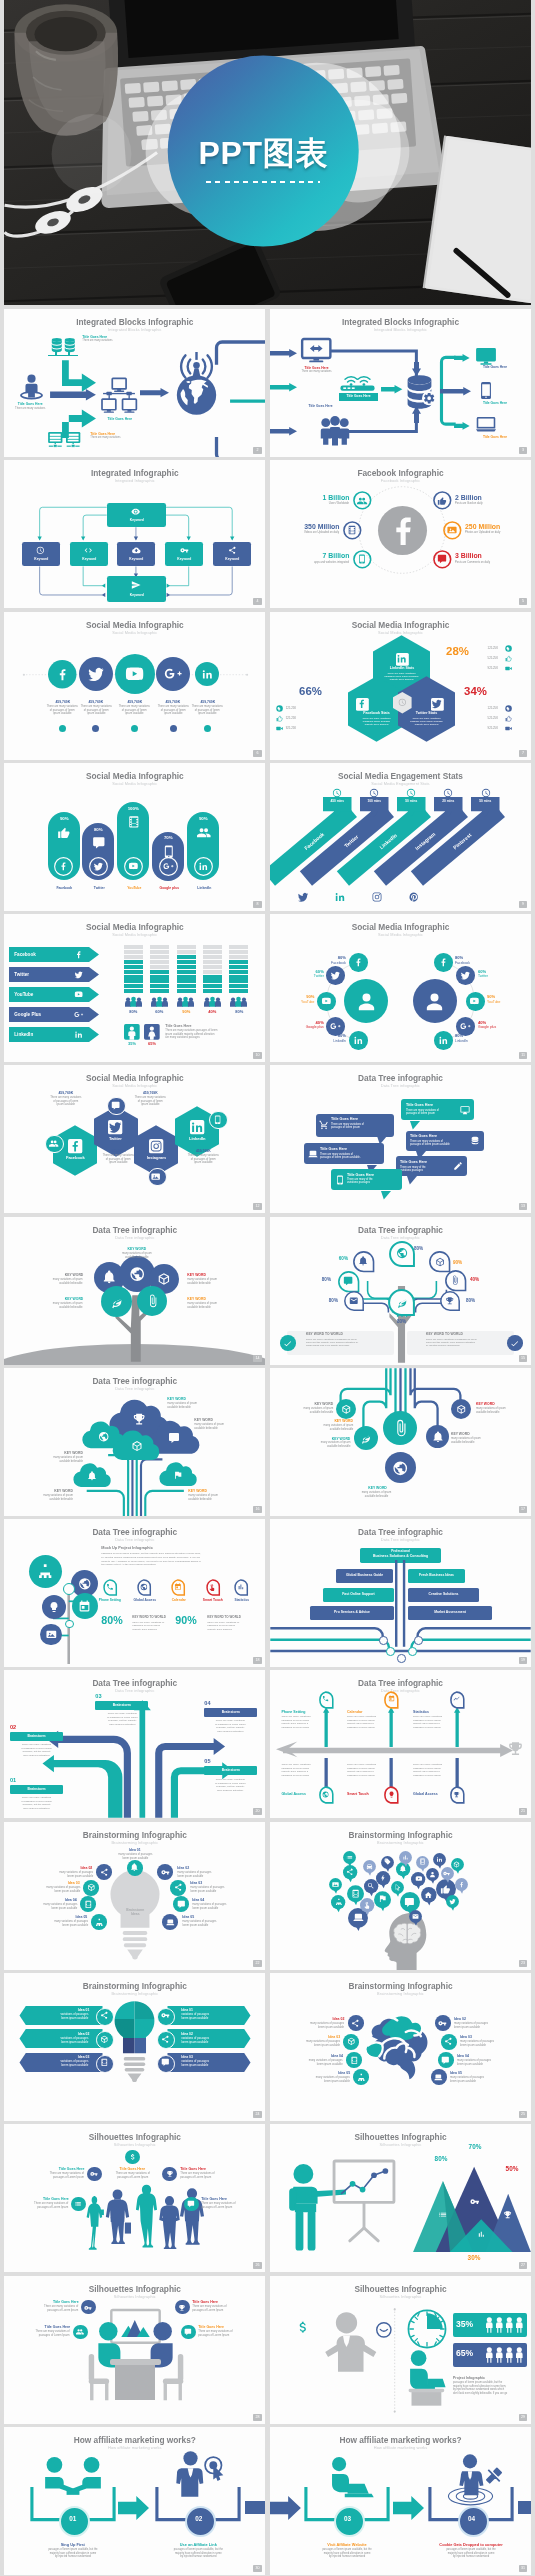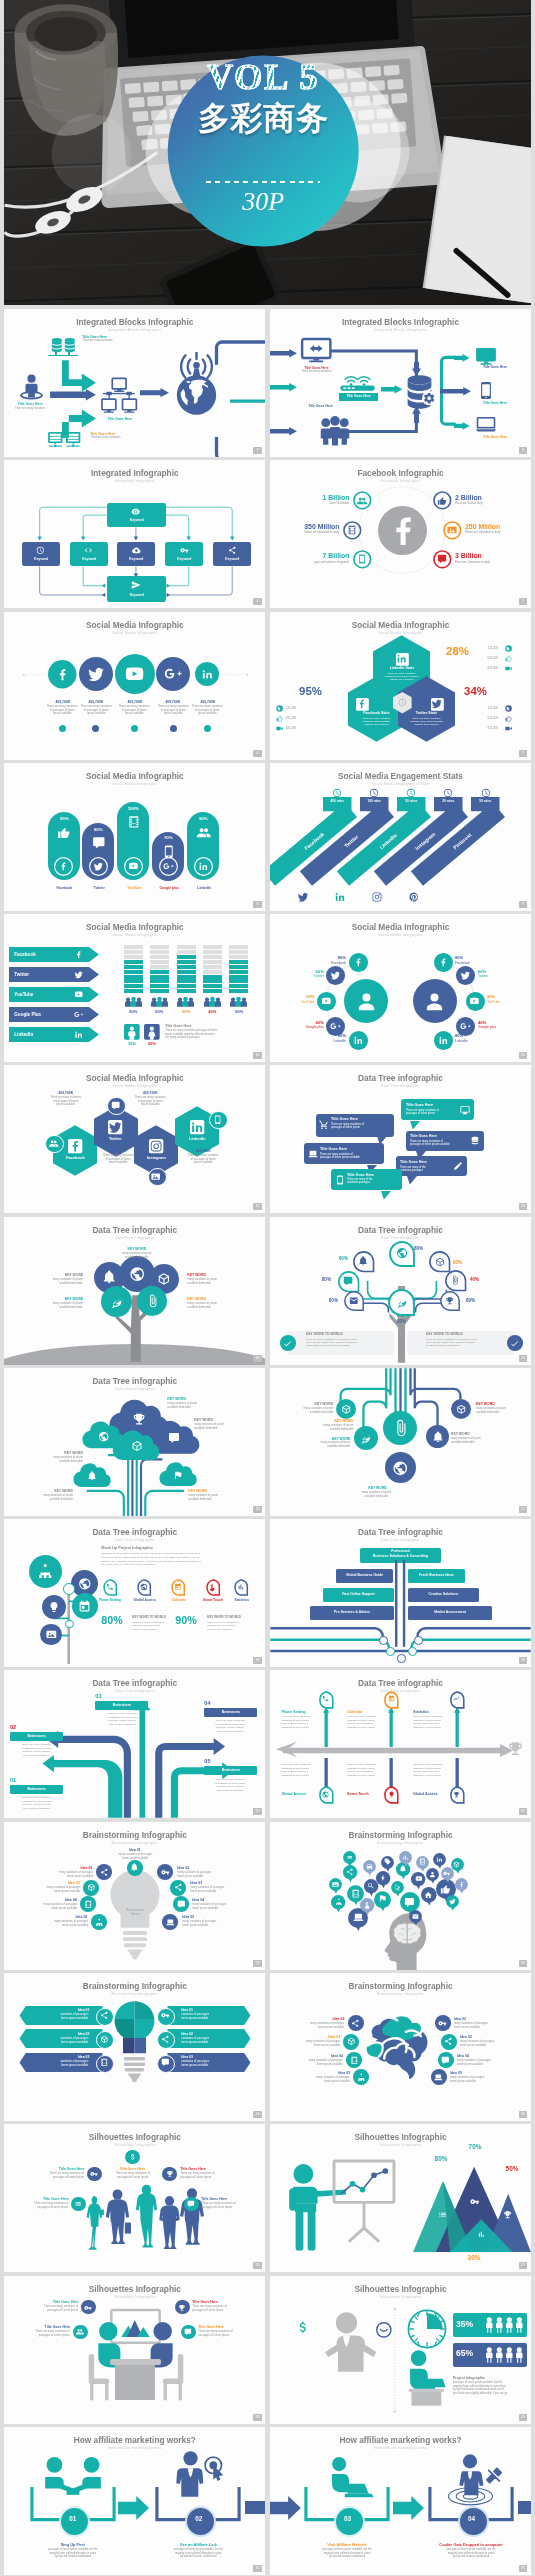--- a/index.html
+++ b/index.html
@@ -200,24 +200,22 @@
 
     <path d="M634 352 L706 414" stroke="#121212" stroke-width="8" stroke-linecap="round"></path>
 
     <circle cx="438" cy="206" r="118" fill="#ffffff" opacity=".50"></circle>
     <circle cx="496" cy="212" r="72" fill="#ffffff" opacity=".34"></circle>
     <circle cx="288" cy="214" r="90" fill="#ffffff" opacity=".46"></circle>
     <circle cx="122" cy="216" r="56" fill="#ffffff" opacity=".11"></circle>
 
     <circle cx="363" cy="212" r="134" fill="url(#badgeg)"></circle>
   </svg>
-  <div class="vol">VOL 5</div>
-  <div class="cn1">多彩商务</div>
+  <div class="cn2">PPT图表</div>
   <div class="dash"></div>
-  <div class="cnt">30P</div>
 </div>
 
 <div class="slide" style="left:4.3px;top:309px">
       <div class="st">Integrated Blocks Infographic</div>
       <div class="ss">Integrated Blocks Infographic</div>
       <svg class="ab" style="left:176px;top:28px" width="93" height="132" viewBox="0 0 130 185">
 <path d="M130 7 h-71 a8 8 0 0 0 -8 8 v24" stroke="#44639E" stroke-width="4.6" fill="none"></path>
 <path d="M130 172 h-71 a8 8 0 0 1 -8 -8 v-24" stroke="#44639E" stroke-width="4.6" fill="none"></path>
 <path d="M70 90 h60" stroke="#16B0AA" stroke-width="4.6" fill="none"></path>
       </svg>
@@ -620,21 +618,21 @@
       <div class="ab" style="left:78px;top:105px;width:57px;text-align:center;color:#fdfdfd;font-size:2.4px;font-weight:normal;line-height:1.35;">There are many variations<br>passages ipsum available<br>majority have suffered</div>
       <div class="ab" style="left:131px;top:99px;width:51px;text-align:center;color:#fdfdfd;font-size:3.6px;font-weight:bold;line-height:1.2;">Twitter Stats</div>
       <div class="ab" style="left:128px;top:105px;width:57px;text-align:center;color:#fdfdfd;font-size:2.4px;font-weight:normal;line-height:1.35;">There are many variations<br>passage lorem ipsum available<br>majority have suffered</div>
       <svg class="ab" style="left:123px;top:80px" width="18.6" height="21.4" viewBox="0 0 100 115">
         <path d="M50 0 L100 28.75 L100 86.25 L50 115 L0 86.25 L0 28.75 Z" fill="#e6e7e8"></path>
       </svg>
       <svg class="ab" style="left:128px;top:86px;opacity:1" width="8.6" height="8.6" viewBox="0 0 24 24">
         <path d="M12 2a10 10 0 1 0 0 20 10 10 0 0 0 0-20zm0 18a8 8 0 1 1 0-16 8 8 0 0 1 0 16zm.5-13H11v6l5.25 3.15.75-1.23-4.5-2.67z" fill="#b4b6b8"></path>
       </svg>
       <div class="ab" style="left:153px;top:34px;width:69px;text-align:center;color:#F7941E;font-size:11.4px;font-weight:bold;line-height:1;">28%</div>
-      <div class="ab" style="left:10px;top:74px;width:61px;text-align:center;color:#44639E;font-size:11.4px;font-weight:bold;line-height:1;">95%</div>
+      <div class="ab" style="left:10px;top:74px;width:61px;text-align:center;color:#44639E;font-size:11.4px;font-weight:bold;line-height:1;">66%</div>
       <div class="ab" style="left:171px;top:74px;width:69px;text-align:center;color:#D7282F;font-size:11.4px;font-weight:bold;line-height:1;">34%</div>
       <div class="ab" style="left:197px;top:35px;width:31px;text-align:right;color:#8E9092;font-size:2.8px;font-weight:normal;line-height:1.2;">125.25K</div>
       <svg class="ab" style="left:235px;top:33px" width="7.1" height="7.1" viewBox="0 0 24 24">
         <circle cx="12" cy="12" r="11" fill="#16B0AA"></circle>
         <path d="M6 8q3-2 6-1l-1 3 3 1 1 4-3 1-1 4-2-1-1-4-3-2z" fill="#fdfdfd"></path>
       </svg>
       <div class="ab" style="left:197px;top:45px;width:31px;text-align:right;color:#8E9092;font-size:2.8px;font-weight:normal;line-height:1.2;">525.25K</div>
       <svg class="ab" style="left:235px;top:43px" width="7.1" height="7.1" viewBox="0 0 24 24">
         <path d="M2 10h4v11H2z" fill="#16B0AA"></path>
         <path d="M21.2 11.4c0-1-.8-1.8-1.8-1.8h-5.2l.8-4.1c.02-.2.03-.2.03-.3 0-.4-.2-.7-.4-1L13.4 3 7.8 9.1c-.3.3-.5.8-.5 1.3v8.9c0 1 .8 1.8 1.8 1.8h7.6c.7 0 1.3-.4 1.6-1.1l2.7-6.3c.1-.2.2-.4.2-.7z" fill="none" stroke="#16B0AA" stroke-width="1.8"></path>

